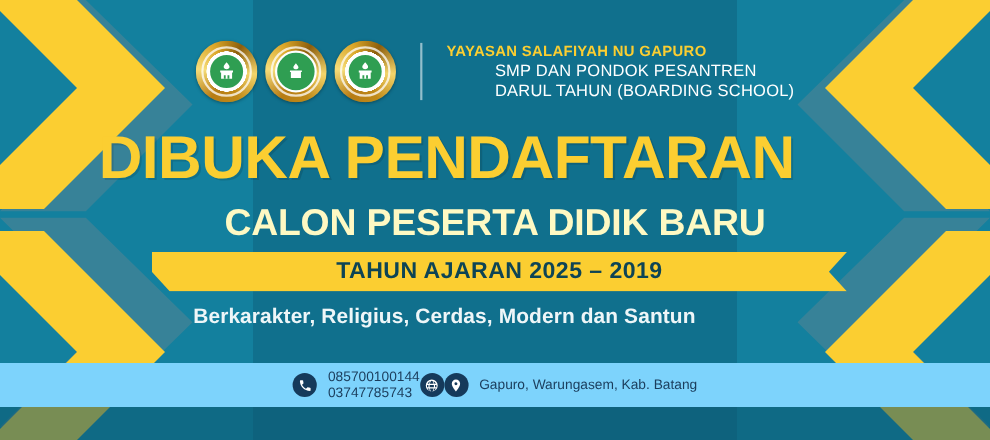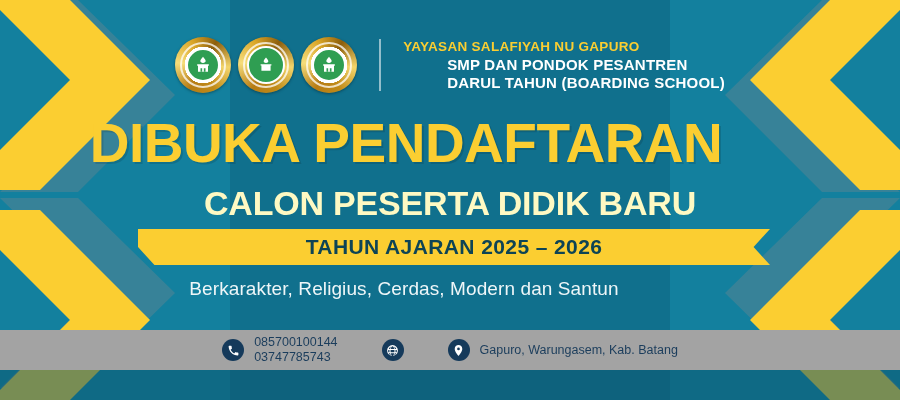--- a/index.html
+++ b/index.html
@@ -47,21 +47,21 @@
 
   .divider{
     width:2px;height:52px;background:rgba(255,255,255,.55);
     margin:0 4px;
   }
   .org{line-height:1.16;}
   .org .line1{
     color:#FBCE31;font-size:13.5px;font-weight:bold;letter-spacing:.3px;
   }
   .org .line2,.org .line3{
-    color:#ffffff;font-size:15px;font-weight:bold;letter-spacing:.2px;margin-left:44px;
+    color:#ffffff;font-size:15px;font-weight:normal;letter-spacing:.2px;margin-left:44px;
   }
   .org .line2{margin-top:2px;}
 
   
   .headline{
     position:absolute;left:0;top:116px;width:812px;text-align:center;
     color:#FBCE31;font-size:55px;font-weight:bold;letter-spacing:-0.5px;
     line-height:1;
     text-shadow:2px 2px 0 rgba(0,0,0,.12);
   }
@@ -79,28 +79,28 @@
     clip-path:polygon(0 0, 100% 0, 97.4% 50%, 100% 100%, 2.6% 100%, 0% 50%);
   }
   .ribbon-text{
     position:absolute;inset:0;display:flex;align-items:center;justify-content:center;
     color:#0D4455;font-size:21px;font-weight:bold;letter-spacing:.4px;
   }
 
   
   .tagline{
     position:absolute;left:0;top:278px;width:808px;text-align:center;
-    color:#eef6f8;font-size:19px;font-weight:normal;letter-spacing:.1px;
+    color:#eef6f8;font-size:19px;font-weight:bold;letter-spacing:.1px;
   }
 
   
   .footer-bar{
     position:absolute;left:0;top:330px;width:900px;height:40px;
-    background:#a3a3a3;
-    display:flex;align-items:center;justify-content:center;gap:44px;
+    background:#7dd3fc;
+    display:flex;align-items:center;justify-content:center;
   }
   .contact{display:flex;align-items:center;gap:10px;}
   .c-icon{
     width:22px;height:22px;border-radius:50%;
     background:#153A5B;color:#ffffff;
     display:flex;align-items:center;justify-content:center;flex:0 0 auto;
   }
   .c-icon svg{width:13px;height:13px;fill:#ffffff;}
   .c-text{
     color:#1b3d5c;font-size:12.5px;line-height:1.18;white-space:nowrap;
@@ -175,21 +175,21 @@
       <div class="line2">SMP DAN PONDOK PESANTREN</div>
       <div class="line3">DARUL TAHUN (BOARDING SCHOOL)</div>
     </div>
   </div>
 
   <div class="headline">DIBUKA PENDAFTARAN</div>
   <div class="subhead">CALON PESERTA DIDIK BARU</div>
 
   <div class="ribbon-wrap">
     <div class="ribbon-shape"></div>
-    <div class="ribbon-text">TAHUN AJARAN 2025 – 2026</div>
+    <div class="ribbon-text">TAHUN AJARAN 2025 – 2019</div>
   </div>
 
   <div class="tagline">Berkarakter, Religius, Cerdas, Modern dan Santun</div>
 
   <div class="footer-bar">
 
     <div class="contact">
       <span class="c-icon">
         <svg viewBox="0 0 24 24">
             <path d="M6.6 10.8c1.4 2.8 3.8 5.1 6.6 6.6l2.2-2.2c.3-.3.7-.4 1-.2 1.2.4 2.4.6 3.6.6.6 0 1 .4 1 1V20c0 .6-.4 1-1 1C10.6 21 3 13.4 3 4c0-.6.4-1 1-1h3.5c.6 0 1 .4 1 1 0 1.3.2 2.5.6 3.6.1.4 0 .8-.2 1.1l-2.3 2.1z"></path>

